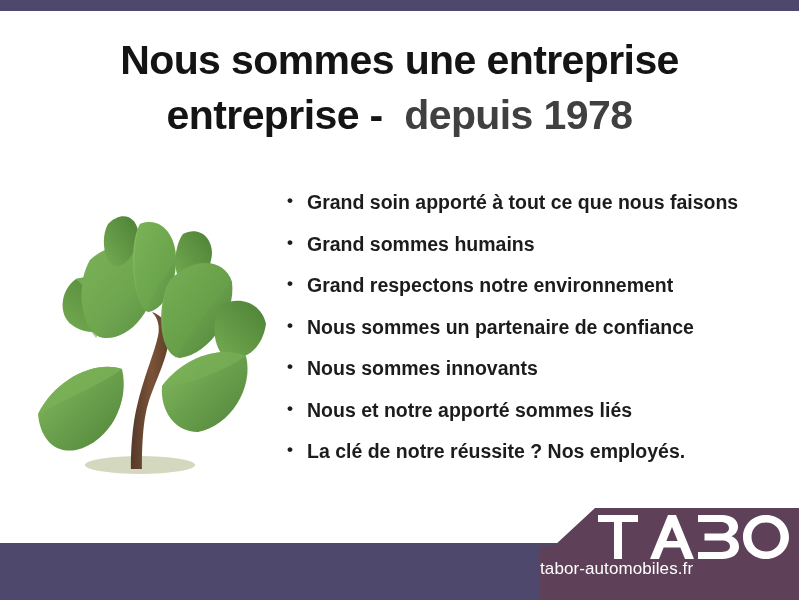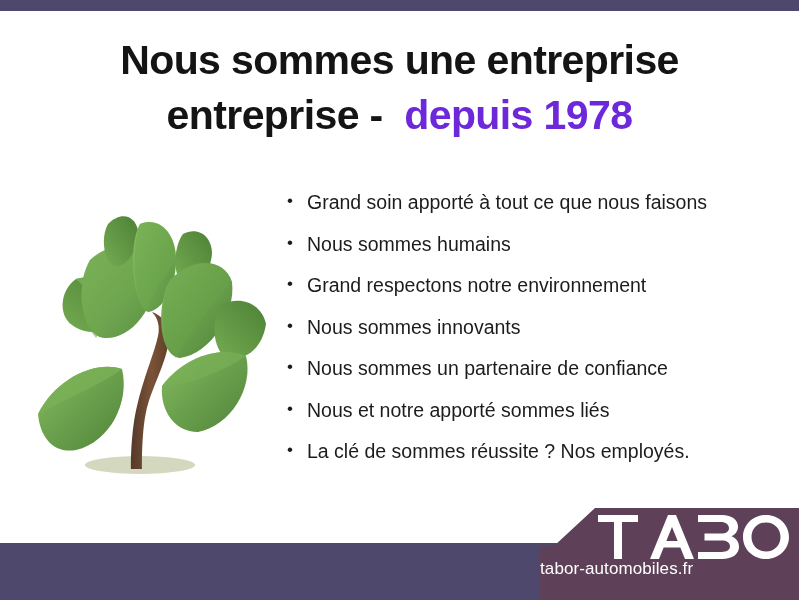--- a/index.html
+++ b/index.html
@@ -39,21 +39,21 @@
     text-align: center;
     font-size: 41px;
     font-weight: bold;
     line-height: 1.34;
     letter-spacing: -0.6px;
     color: #141414;
     font-family: "Liberation Sans", sans-serif;
   }
   .heading .line { display: block; }
   .heading .accent {
-    color: #6d28d9;
+    color: #404040;
   }
   .heading .dash-gap { white-space: pre; }
 
   
   .bullets {
     position: absolute;
     left: 286px;
     top: 188px;
     width: 490px;
     margin: 0;
@@ -62,20 +62,21 @@
   }
   .bullets li {
     position: relative;
     padding-left: 21px;
     margin: 0 0 13.5px 0;
     font-size: 19.5px;
     line-height: 28px;
     color: #1c1c1c;
     font-family: "Liberation Sans", sans-serif;
     white-space: nowrap;
+    font-weight: bold;
   }
   .bullets li::before {
     content: "\2022";
     position: absolute;
     left: 1px;
     top: -1px;
     font-size: 17px;
     line-height: 28px;
     color: #1c1c1c;
   }
@@ -199,26 +200,26 @@
         <path d="M202 118 C222 106 244 116 248 136 C244 164 222 176 206 168 C194 158 194 130 202 118 Z" fill="url(#lg3)"></path>
 
         <path d="M144 198 C168 166 206 158 228 168 C236 200 212 238 180 244 C156 244 142 222 144 198 Z" fill="url(#lg1)"></path>
         <path d="M144 198 C168 166 206 158 228 168 C204 184 168 198 144 198 Z" fill="#7ab056" opacity="0.6"></path>
       </g>
     </svg>
   </div>
 
   <ul class="bullets">
     <li>Grand soin apporté à tout ce que nous faisons</li>
-    <li>Nous sommes humains</li>
+    <li>Grand sommes humains</li>
     <li>Grand respectons notre environnement</li>
+    <li>Nous sommes un partenaire de confiance</li>
     <li>Nous sommes innovants</li>
-    <li>Nous sommes un partenaire de confiance</li>
     <li>Nous et notre apporté sommes liés</li>
-    <li>La clé de sommes réussite ? Nos employés.</li>
+    <li>La clé de notre réussite ? Nos employés.</li>
   </ul>
 
   <div class="footer-bar"></div>
 
   <div class="logo-panel">
     <div class="panel-bg"></div>
 
     <div class="logo-text">
       <svg width="196" height="44" viewBox="0 0 196 44" xmlns="http://www.w3.org/2000/svg" aria-hidden="true">
         <g fill="#ffffff">

